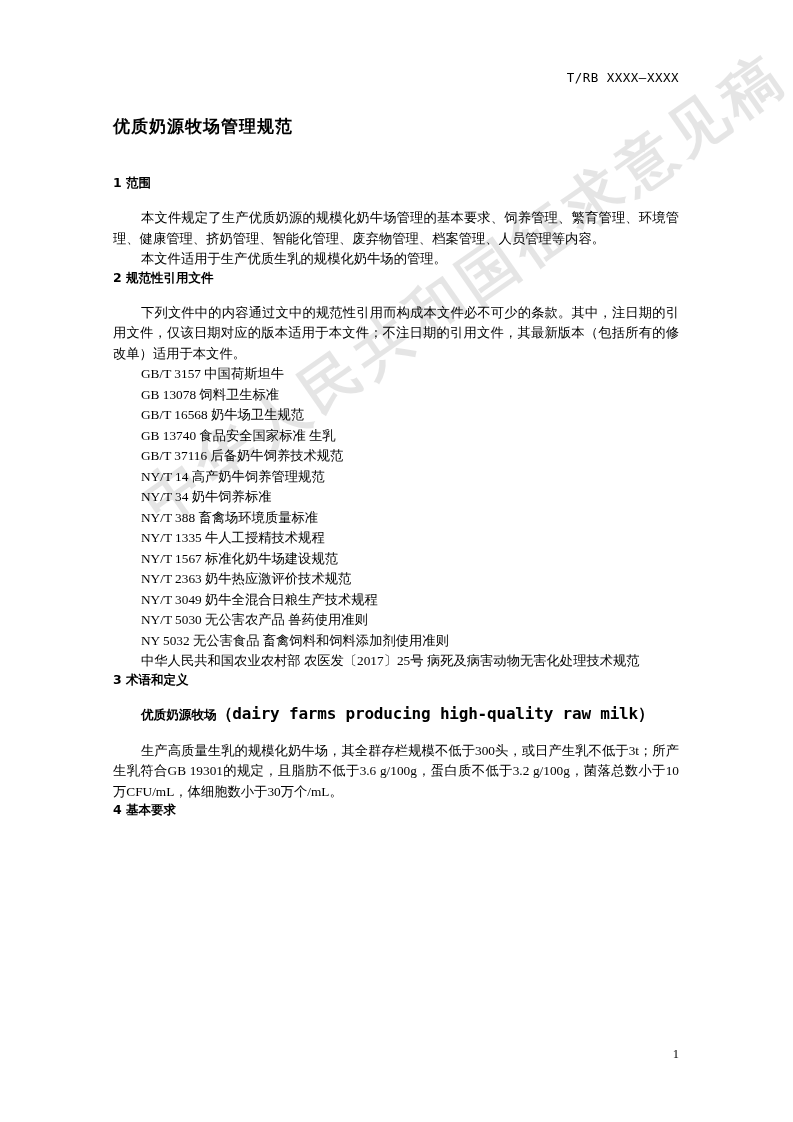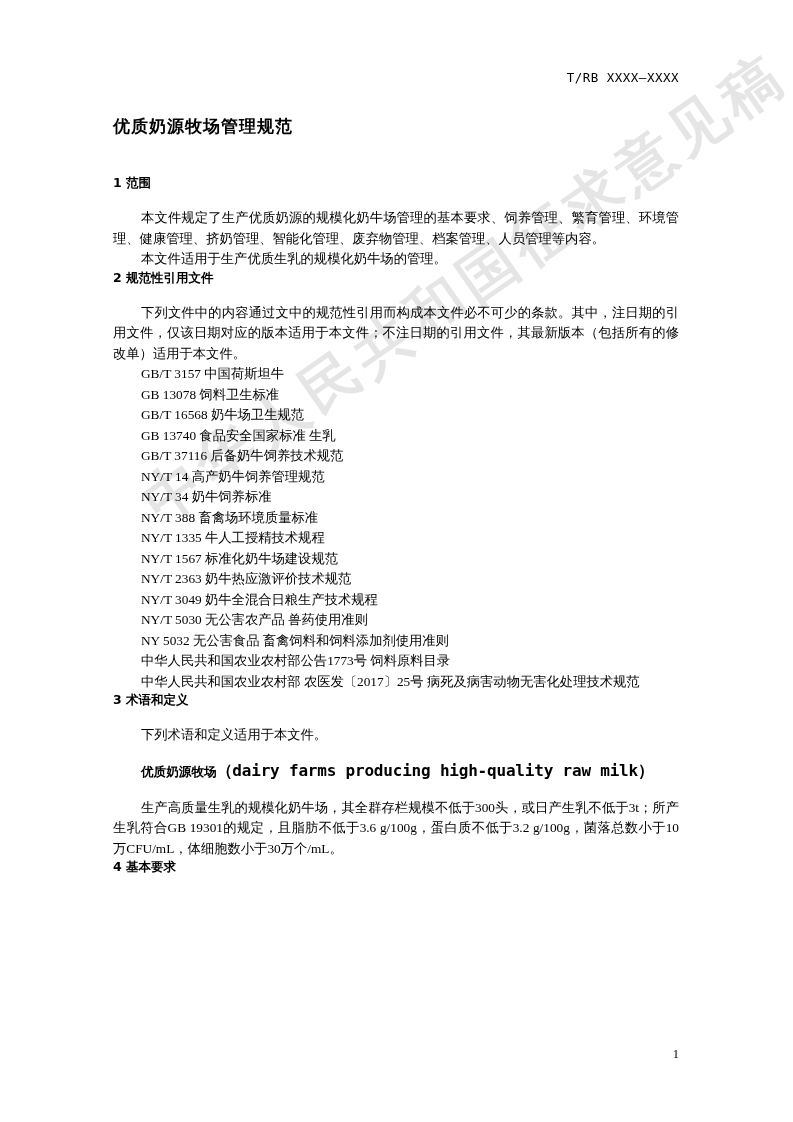--- a/index.html
+++ b/index.html
@@ -156,26 +156,24 @@
         <li class="mono-ish">GB/T 37116 后备奶牛饲养技术规范</li>
         <li class="mono-ish">NY/T 14 高产奶牛饲养管理规范</li>
         <li class="mono-ish">NY/T 34 奶牛饲养标准</li>
         <li class="mono-ish">NY/T 388 畜禽场环境质量标准</li>
         <li class="mono-ish">NY/T 1335 牛人工授精技术规程</li>
         <li class="mono-ish">NY/T 1567 标准化奶牛场建设规范</li>
         <li class="mono-ish">NY/T 2363 奶牛热应激评价技术规范</li>
         <li class="mono-ish">NY/T 3049 奶牛全混合日粮生产技术规程</li>
         <li class="mono-ish">NY/T 5030 无公害农产品 兽药使用准则</li>
         <li class="mono-ish">NY 5032 无公害食品 畜禽饲料和饲料添加剂使用准则</li>
-        <li class="mono-ish">中华人民共和国农业农村部公告1773号 饲料原料目录</li>
         <li class="mono-ish">中华人民共和国农业农村部 农医发〔2017〕25号 病死及病害动物无害化处理技术规范</li>
       </ul>
 
       <h2 class="sec sec-gap-top">3 术语和定义</h2>
-      <p class="para first-after-head">下列术语和定义适用于本文件。</p>
       <p class="term-line"><span>优质奶源牧场</span><span class="en">（dairy farms producing high-quality raw milk）</span></p>
       <p class="para first-after-head">生产高质量生乳的规模化奶牛场，其全群存栏规模不低于300头，或日产生乳不低于3t；所产生乳符合GB 19301的规定，且脂肪不低于3.6 g/100g，蛋白质不低于3.2 g/100g，菌落总数小于10万CFU/mL，体细胞数小于30万个/mL。</p>
 
       <h2 class="sec sec-gap-top">4 基本要求</h2>
 
     </div>
 
     <div class="page-num">1</div>
   </div>
 

